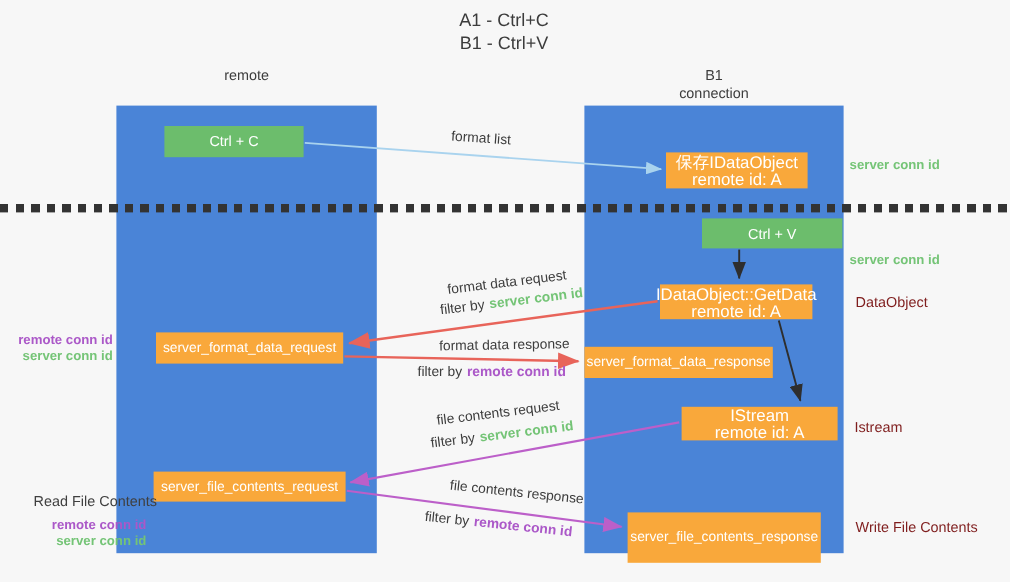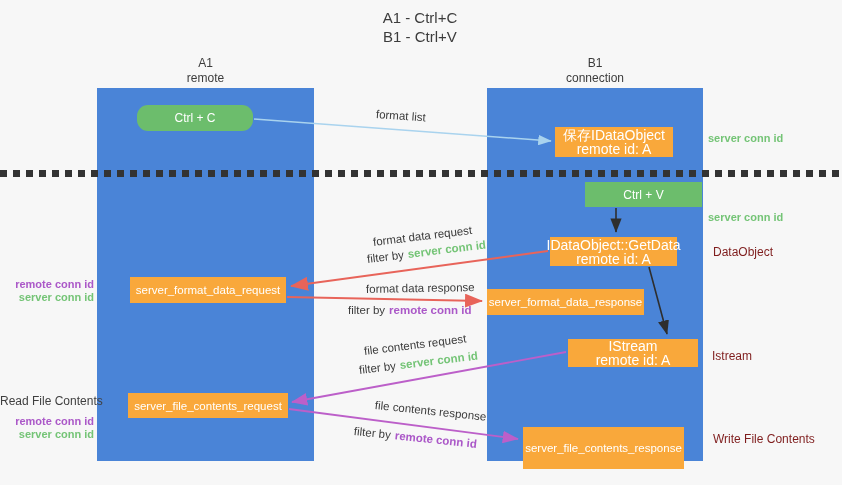--- a/index.html
+++ b/index.html
@@ -46,21 +46,20 @@
 </style>
 </head>
 <body>
 
 <div class="abs title">
   <div>A1 - Ctrl+C</div>
   <div>B1 - Ctrl+V</div>
 </div>
 
 <div class="abs col-header" style="left:97px;width:217px;">
-  <div>A1</div>
   <div>remote</div>
 </div>
 <div class="abs col-header" style="left:487px;width:216px;">
   <div>B1</div>
   <div>connection</div>
 </div>
 
 <div class="abs lifeline" style="left:97px;width:217px;"></div>
 <div class="abs lifeline" style="left:487px;width:216px;"></div>
 
@@ -83,21 +82,21 @@
   </defs>
   <line x1="254" y1="119" x2="551" y2="141" stroke="#a9d3ee" stroke-width="1.5" marker-end="url(#m-blue)"></line>
   <line x1="616" y1="208" x2="616" y2="232" stroke="#2e2e2e" stroke-width="1.6" marker-end="url(#m-black)"></line>
   <line x1="548" y1="251" x2="291" y2="286" stroke="#e8645a" stroke-width="2" marker-end="url(#m-red)"></line>
   <line x1="287" y1="297" x2="482" y2="301" stroke="#e8645a" stroke-width="2" marker-end="url(#m-red)"></line>
   <line x1="649" y1="267" x2="667" y2="334" stroke="#2e2e2e" stroke-width="1.6" marker-end="url(#m-black)"></line>
   <line x1="566" y1="352" x2="292" y2="402" stroke="#bc5fc9" stroke-width="1.8" marker-end="url(#m-purple)"></line>
   <line x1="289" y1="409" x2="518" y2="439" stroke="#bc5fc9" stroke-width="1.8" marker-end="url(#m-purple)"></line>
 </svg>
 
-<div class="abs node green" style="left:137px;top:105px;width:116px;height:26px;border-radius:11px;">
+<div class="abs node green" style="left:137px;top:105px;width:116px;height:26px;">
   <div>Ctrl + C</div>
 </div>
 
 <div class="abs node orange" style="left:555px;top:127px;width:118px;height:30px;">
   <div>保存IDataObject</div>
   <div>remote id: A</div>
 </div>
 
 <div class="abs node green" style="left:554px;top:182px;width:117px;height:25px;margin-left:31px;">
   <div>Ctrl + V</div>
@@ -154,17 +153,17 @@
 <div class="abs side-id green-id" style="left:708px;top:132px;">server conn id</div>
 <div class="abs side-id green-id" style="left:708px;top:211px;">server conn id</div>
 <div class="abs side-label" style="left:713px;top:245px;">DataObject</div>
 <div class="abs side-label" style="left:712px;top:349px;">Istream</div>
 <div class="abs side-label" style="left:713px;top:432px;">Write File Contents</div>
 
 <div class="abs side-id left-stack" style="top:278px;">
   <div class="purple-id">remote conn id</div>
   <div class="green-id">server conn id</div>
 </div>
-<div class="abs side-id left-stack" style="top:394px;">
+<div class="abs side-id left-stack" style="top:411px;margin-left:28px;">
   <div class="rfc">Read File Contents</div>
   <div class="purple-id">remote conn id</div>
   <div class="green-id">server conn id</div>
 </div>
 
 </body></html>

